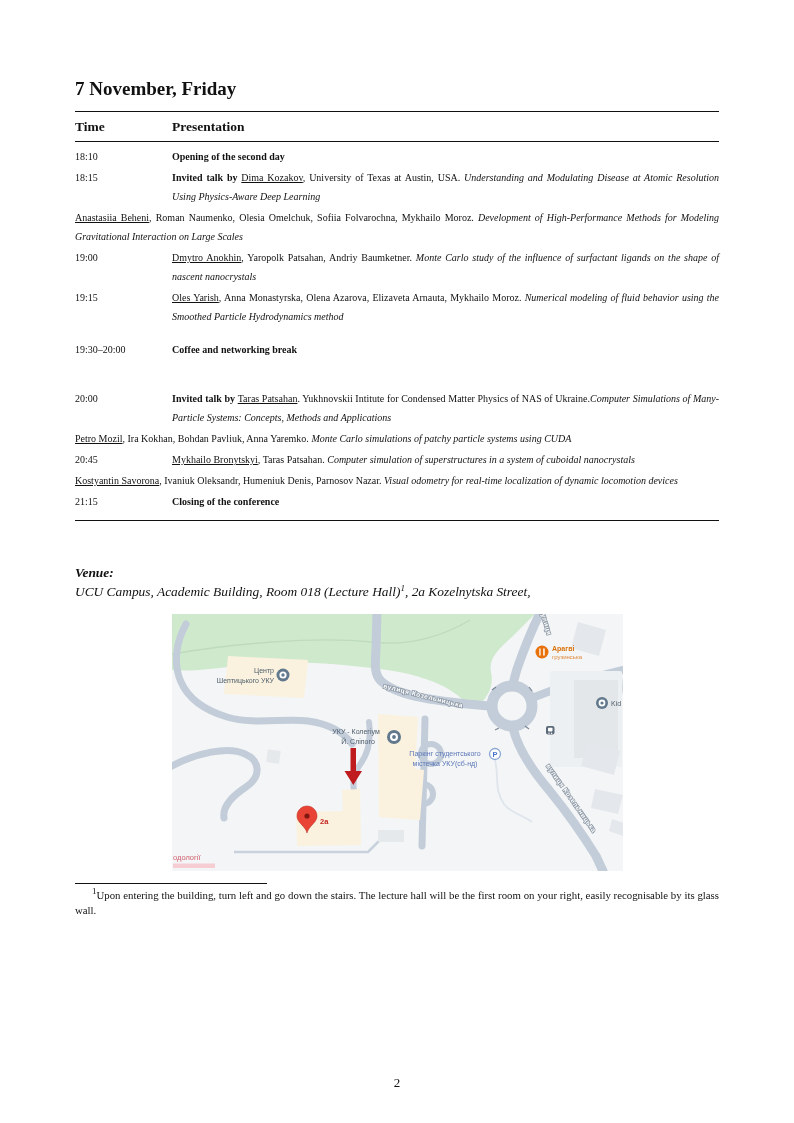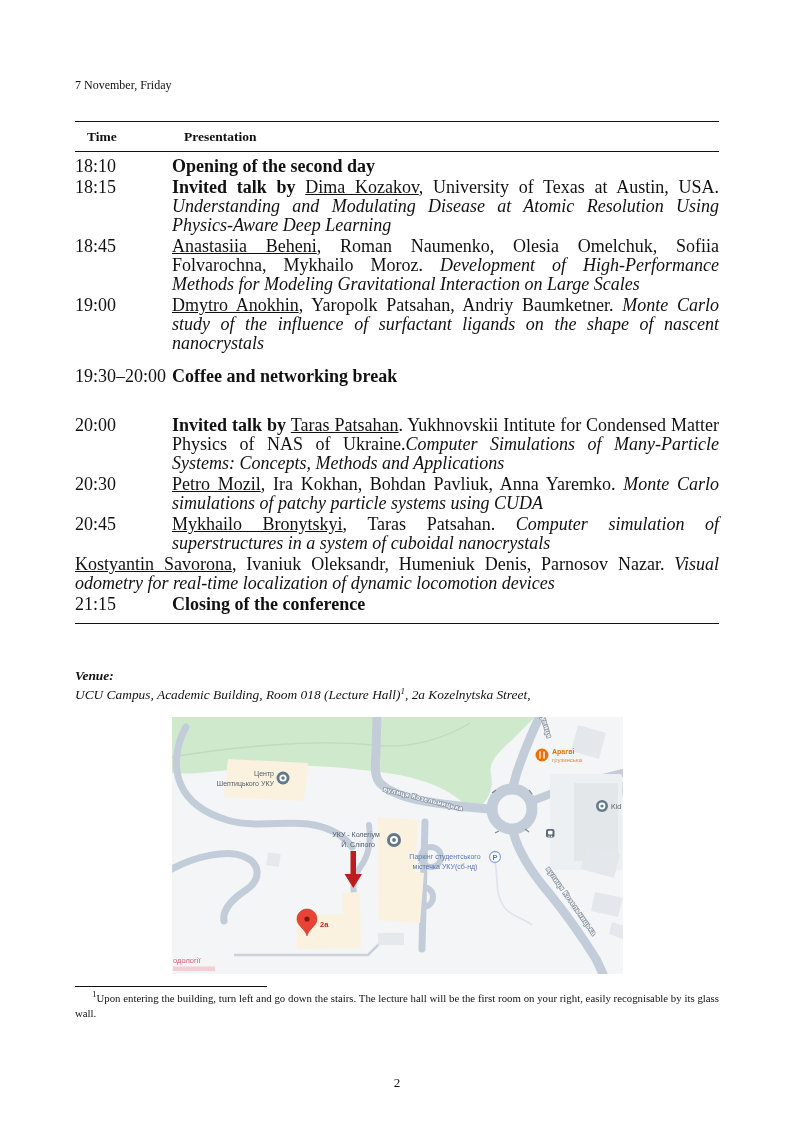--- a/index.html
+++ b/index.html
@@ -4,30 +4,30 @@
 <style>
   * { margin:0; padding:0; box-sizing:border-box; }
   html,body { background:#ffffff; }
   body {
     width:794px; height:1123px; position:relative;
     font-family:"Liberation Serif","DejaVu Serif",serif;
     color:#111; overflow:hidden;
   }
   .page { padding:78px 75px 0 75px; }
 
-  .doc-heading { font-size:12px; font-weight:normal; margin-bottom:28px; }
+  .doc-heading { font-size:19px; font-weight:bold; margin-bottom:11px; }
 
   .rule-thick { border:0; border-top:1.6px solid #111; }
   .rule-thin  { border:0; border-top:0.8px solid #111; }
 
-  .table-header { display:flex; padding:7px 0 6px 0; font-weight:bold; font-size:13.5px;margin-left:12px; }
+  .table-header { display:flex; padding:7px 0 6px 0; font-weight:bold; font-size:13.5px; }
   .table-header .hcol-time { width:97px; }
 
   .schedule { margin-top:5px; }
-  .trow { display:flex; margin-bottom:2px; font-size:18px; line-height:19px; }
+  .trow { display:flex; margin-bottom:2px; font-size:10px; line-height:19px; }
   .trow.gap-sm { margin-top:14px;align-items:flex-end; }
   .trow.gap-lg { margin-top:30px; }
   .tcell-time { width:97px; flex:0 0 97px; }
   .tcell-pres { flex:1; text-align:justify; }
   .seg-b { font-weight:bold; }
   .seg-u { text-decoration:underline; }
   .seg-i { font-style:italic; }
 
   .schedule-bottom-rule { margin-top:9px; }
 
@@ -64,37 +64,39 @@
   <div class="schedule">
       <div class="trow">
         <div class="tcell-time">18:10</div>
         <div class="tcell-pres"><span class="seg-b">Opening of the second day</span></div>
       </div>
       <div class="trow">
         <div class="tcell-time">18:15</div>
         <div class="tcell-pres"><span class="seg-b">Invited talk by </span><span class="seg-u">Dima Kozakov</span><span class="seg-n">, University of Texas at Austin, USA. </span><span class="seg-i">Understanding and Modulating Disease at Atomic Resolution Using Physics-Aware Deep Learning</span></div>
       </div>
       <div class="trow">
-        <div class="tcell-time">18:45</div>
         <div class="tcell-pres"><span class="seg-u">Anastasiia Beheni</span><span class="seg-n">, Roman Naumenko, Olesia Omelchuk, Sofiia Folvarochna, Mykhailo Moroz. </span><span class="seg-i">Development of High-Performance Methods for Modeling Gravitational Interaction on Large Scales</span></div>
       </div>
       <div class="trow">
         <div class="tcell-time">19:00</div>
         <div class="tcell-pres"><span class="seg-u">Dmytro Anokhin</span><span class="seg-n">, Yaropolk Patsahan, Andriy Baumketner. </span><span class="seg-i">Monte Carlo study of the influence of surfactant ligands on the shape of nascent nanocrystals</span></div>
+      </div>
+      <div class="trow">
+        <div class="tcell-time">19:15</div>
+        <div class="tcell-pres"><span class="seg-u">Oles Yarish</span><span class="seg-n">, Anna Monastyrska, Olena Azarova, Elizaveta Arnauta, Mykhailo Moroz. </span><span class="seg-i">Numerical modeling of fluid behavior using the Smoothed Particle Hydrodynamics method</span></div>
       </div>
       <div class="trow gap-sm">
         <div class="tcell-time">19:30–20:00</div>
         <div class="tcell-pres"><span class="seg-b">Coffee and networking break</span></div>
       </div>
       <div class="trow gap-lg">
         <div class="tcell-time">20:00</div>
         <div class="tcell-pres"><span class="seg-b">Invited talk by </span><span class="seg-u">Taras Patsahan</span><span class="seg-n">. Yukhnovskii Intitute for Condensed Matter Physics of NAS of Ukraine.</span><span class="seg-i">Computer Simulations of Many-Particle Systems: Concepts, Methods and Applications</span></div>
       </div>
       <div class="trow">
-        <div class="tcell-time">20:30</div>
         <div class="tcell-pres"><span class="seg-u">Petro Mozil</span><span class="seg-n">, Ira Kokhan, Bohdan Pavliuk, Anna Yaremko. </span><span class="seg-i">Monte Carlo simulations of patchy particle systems using CUDA</span></div>
       </div>
       <div class="trow">
         <div class="tcell-time">20:45</div>
         <div class="tcell-pres"><span class="seg-u">Mykhailo Bronytskyi</span><span class="seg-n">, Taras Patsahan. </span><span class="seg-i">Computer simulation of superstructures in a system of cuboidal nanocrystals</span></div>
       </div>
       <div class="trow">
         <div class="tcell-pres"><span class="seg-u">Kostyantin Savorona</span><span class="seg-n">, Ivaniuk Oleksandr, Humeniuk Denis, Parnosov Nazar. </span><span class="seg-i">Visual odometry for real-time localization of dynamic locomotion devices</span></div>
       </div>
       <div class="trow">

